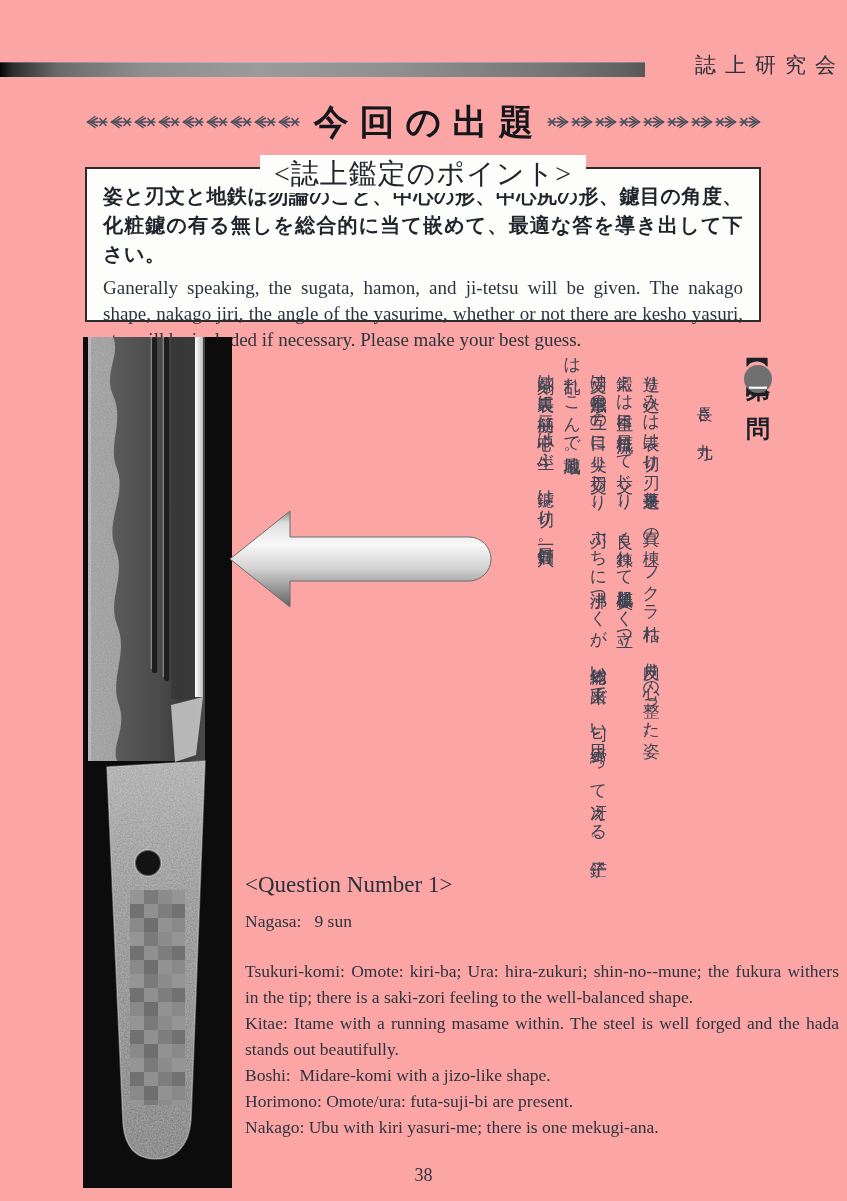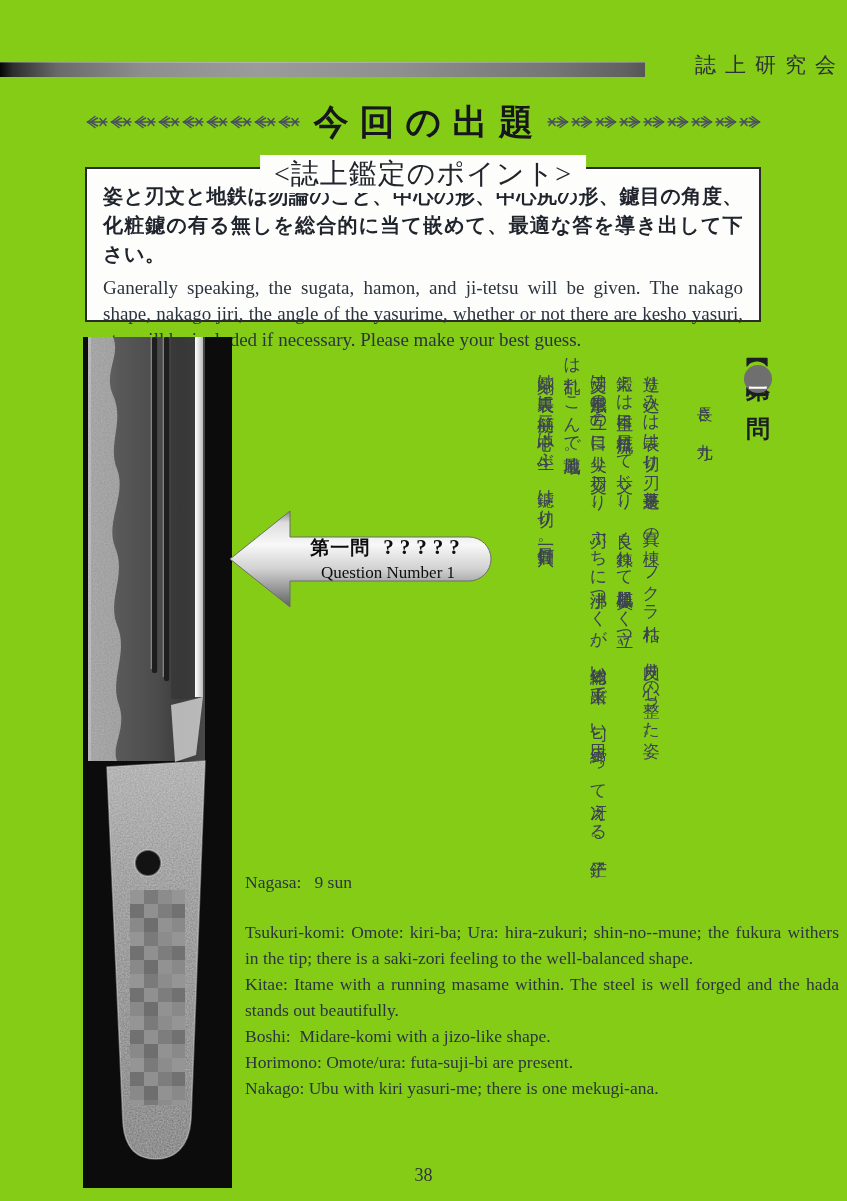--- a/index.html
+++ b/index.html
@@ -1,18 +1,18 @@
 <!DOCTYPE html>
 <html><head>
 <meta charset="utf-8">
 <style>
   html,body{margin:0;padding:0;background:#e8e8e8;}
   .page{
     position:relative;width:847px;height:1201px;margin:0 auto;
-    background:#84cc16;overflow:hidden;
+    background:#fca5a5;overflow:hidden;
     font-family:"Liberation Serif",serif;color:#2c3340;
   }
   
   .topbar{
     position:absolute;left:0;top:62px;width:645px;height:15px;
     background:linear-gradient(to right,#050505 0%,#2e2e2e 2%,#6a6a6a 9%,#8e8e8e 22%,#9b9b9b 40%,#8f8f8f 62%,#757575 86%,#616161 97%,#565656 100%);
     box-shadow:inset 0 1px 0 rgba(255,255,255,.25);
   }
   .journal-title{
     position:absolute;left:648px;right:0;top:51px;text-align:right;padding-right:2px;
@@ -394,35 +394,32 @@
             <stop offset="0.12" stop-color="#dddddd"></stop>
           <stop offset="0.35" stop-color="#f8f8f8"></stop>
             <stop offset="0.6" stop-color="#d2d2d2"></stop>
           <stop offset="0.85" stop-color="#8c8c8c"></stop>
             <stop offset="1" stop-color="#626262"></stop>
         </linearGradient>
       </defs>
       <path d="M6,56 L66,8 L66,34 L245,34 A22,22 0 0,1 245,78 L66,78 L66,104 Z" fill="url(#arrG)" stroke="#6d6d6d" stroke-width="1"></path>
     </svg>
   </div>
-  <div class="arrow-text">
-    <div class="arrow-line-jp"><span>第一問</span><span class="qmarks">?????</span></div>
-    <div class="arrow-line-en">Question Number 1</div>
-  </div>
 
   <div class="kadai">
     <p class="kadai-heading"><span>【課題】第</span><span class="num-circle">一</span><span>問</span></p>
     <p class="kadai-length">長さ　九寸</p>
     <p class="kadai-body">造り込みは表は切り刃、裏平造り、真の棟。フクラ枯れ、内反り心の整った姿。</p>
     <p class="kadai-body">鍛えは杢目に柾目流れて交じり、良く錬れて肌模様美しく立つ。</p>
     <p class="kadai-body">刃文は拳形風の互の目に尖り刃交じり、刃ぶちに小沸つくが、総体匂い出来で、匂い口締まって冴える。鋩子は乱れこんで地蔵風。</p>
     <p class="kadai-body">彫刻は表裏に二筋樋。中心は生ぶ、鑢は切り、目釘穴一個。</p>
   </div>
 
   <div class="question">
+    <p class="q-title">&lt;Question Number 1&gt;</p>
     <p class="q-nagasa">Nagasa:   9 sun</p>
     <p class="q-item">Tsukuri-komi: Omote: kiri-ba; Ura: hira-zukuri; shin-no--mune; the fukura withers in the tip; there is a saki-zori feeling to the well-balanced shape.</p>
     <p class="q-item">Kitae: Itame with a running masame within. The steel is well forged and the hada stands out beautifully.</p>
     <p class="q-item">Boshi:  Midare-komi with a jizo-like shape.</p>
     <p class="q-item">Horimono: Omote/ura: futa-suji-bi are present.</p>
     <p class="q-item">Nakago: Ubu with kiri yasuri-me; there is one mekugi-ana.</p>
   </div>
 
   <div class="pageno">38</div>
 

